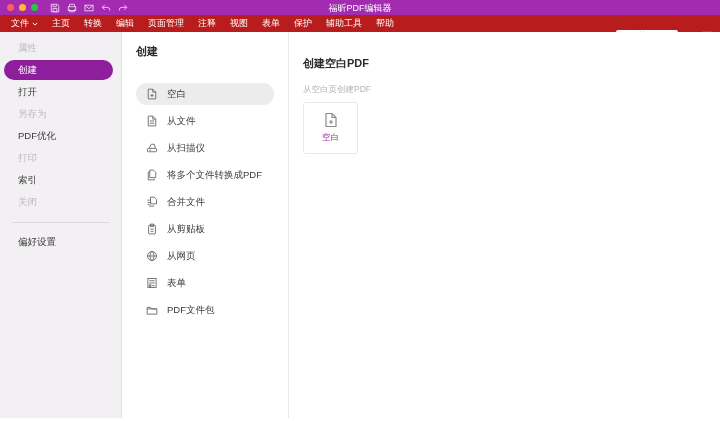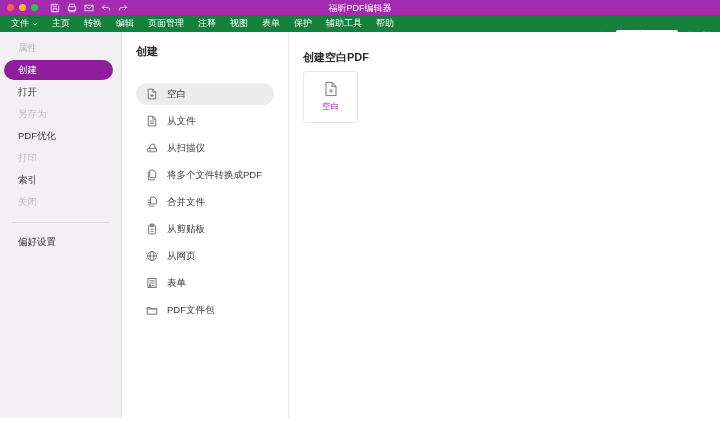--- a/index.html
+++ b/index.html
@@ -13,21 +13,21 @@
   .light { width:7px; height:7px; border-radius:50%; }
   .light.red { background:#ff5f57; }
   .light.yellow { background:#febc2e; }
   .light.green { background:#28c840; }
   .tb-icons { display:flex; gap:7px; margin-left:12px; align-items:center; }
   .tb-icon { width:10px; height:10px; color:#eed6f2; }
   .tb-icon svg { width:10px; height:10px; display:block; }
   .window-title { position:absolute; left:50%; top:50%; transform:translate(-50%,-50%); color:#ffffff; font-size:9px; white-space:nowrap; }
 
   
-  .menubar { height:17px; background:#15803d; display:flex; align-items:center; padding:0 8px 0 4px; flex-shrink:0; }
+  .menubar { height:17px; background:#b91c1c; display:flex; align-items:center; padding:0 8px 0 4px; flex-shrink:0; }
   .menu-item { color:#fff; font-size:9px; padding:0 7px; height:100%; display:flex; align-items:center; gap:3px; cursor:default; white-space:nowrap; }
   .chev { width:6px; height:6px; color:#fff; }
   .chev svg { width:6px; height:6px; display:block; }
   .menubar-right { margin-left:auto; display:flex; align-items:center; gap:7px;margin-top:24px; }
   .mb-icon { width:10px; height:10px; color:#eed6f2; }
   .mb-icon svg { width:10px; height:10px; display:block; }
   .search-box { background:#ffffff; border-radius:2px; height:12px; display:flex; align-items:center; padding:0 4px; gap:3px; width:62px; }
   .search-box .sicon { width:8px; height:8px; color:#9a9a9a; }
   .search-box .sicon svg { width:8px; height:8px; display:block; }
   .search-box .ph { color:#9a9a9a; font-size:8px; }
@@ -45,21 +45,21 @@
   
   .create-panel { width:167px; border-right:1px solid #ebe8eb; padding:12px 14px; background:#fff; flex-shrink:0; }
   .panel-title { font-size:11px; font-weight:bold; color:#2b2b2b; }
   .create-list { margin-top:24px; display:flex; flex-direction:column; gap:5px; }
   .create-item { height:22px; display:flex; align-items:center; gap:9px; padding:0 10px; font-size:9.5px; color:#3a3a3a; border-radius:12px; cursor:default; white-space:nowrap; }
   .create-item.selected { background:#ececec; }
   .ci-icon { width:12px; height:12px; color:#6a6a6a; flex-shrink:0; }
   .ci-icon svg { width:12px; height:12px; display:block; }
 
   
-  .detail-panel { flex:1; padding:18px 14px; background:#fff; }
+  .detail-panel { flex:1; padding:24px 14px; background:#fff; }
   .detail-title { font-size:11px; font-weight:bold; color:#2b2b2b; }
   .detail-subtitle { font-size:8.5px; color:#b7b3b7; margin-top:13px; }
   .blank-card { width:55px; height:52px; border:1px solid #eae7ea; border-radius:3px; margin-top:6px; display:flex; flex-direction:column; align-items:center; justify-content:center; gap:4px; cursor:default; background:#fff; }
   .card-page-icon { width:16px; height:16px; color:#8a8a8a; }
   .card-page-icon svg { width:16px; height:16px; display:block; }
   .card-label { font-size:8.5px; color:#a32bb0; }
 </style>
 </head>
 <body>
 
@@ -274,20 +274,21 @@
               </svg>
           </span>
           <span>PDF文件包</span>
         </div>
 
       </div>
     </div>
 
     <div class="detail-panel">
       <div class="detail-title">创建空白PDF</div>
+      <div class="detail-subtitle">从空白页创建PDF</div>
       <div class="blank-card">
         <span class="card-page-icon">
           <svg viewBox="0 0 16 16" fill="none" stroke="currentColor" stroke-width="1.2">
               <path d="M3 1.5h6l4 4v9H3z"></path>
               <path d="M9 1.5v4h4"></path>
               <path d="M6 10h4M8 8v4"></path>
             </svg>
         </span>
         <span class="card-label">空白</span>
       </div>

